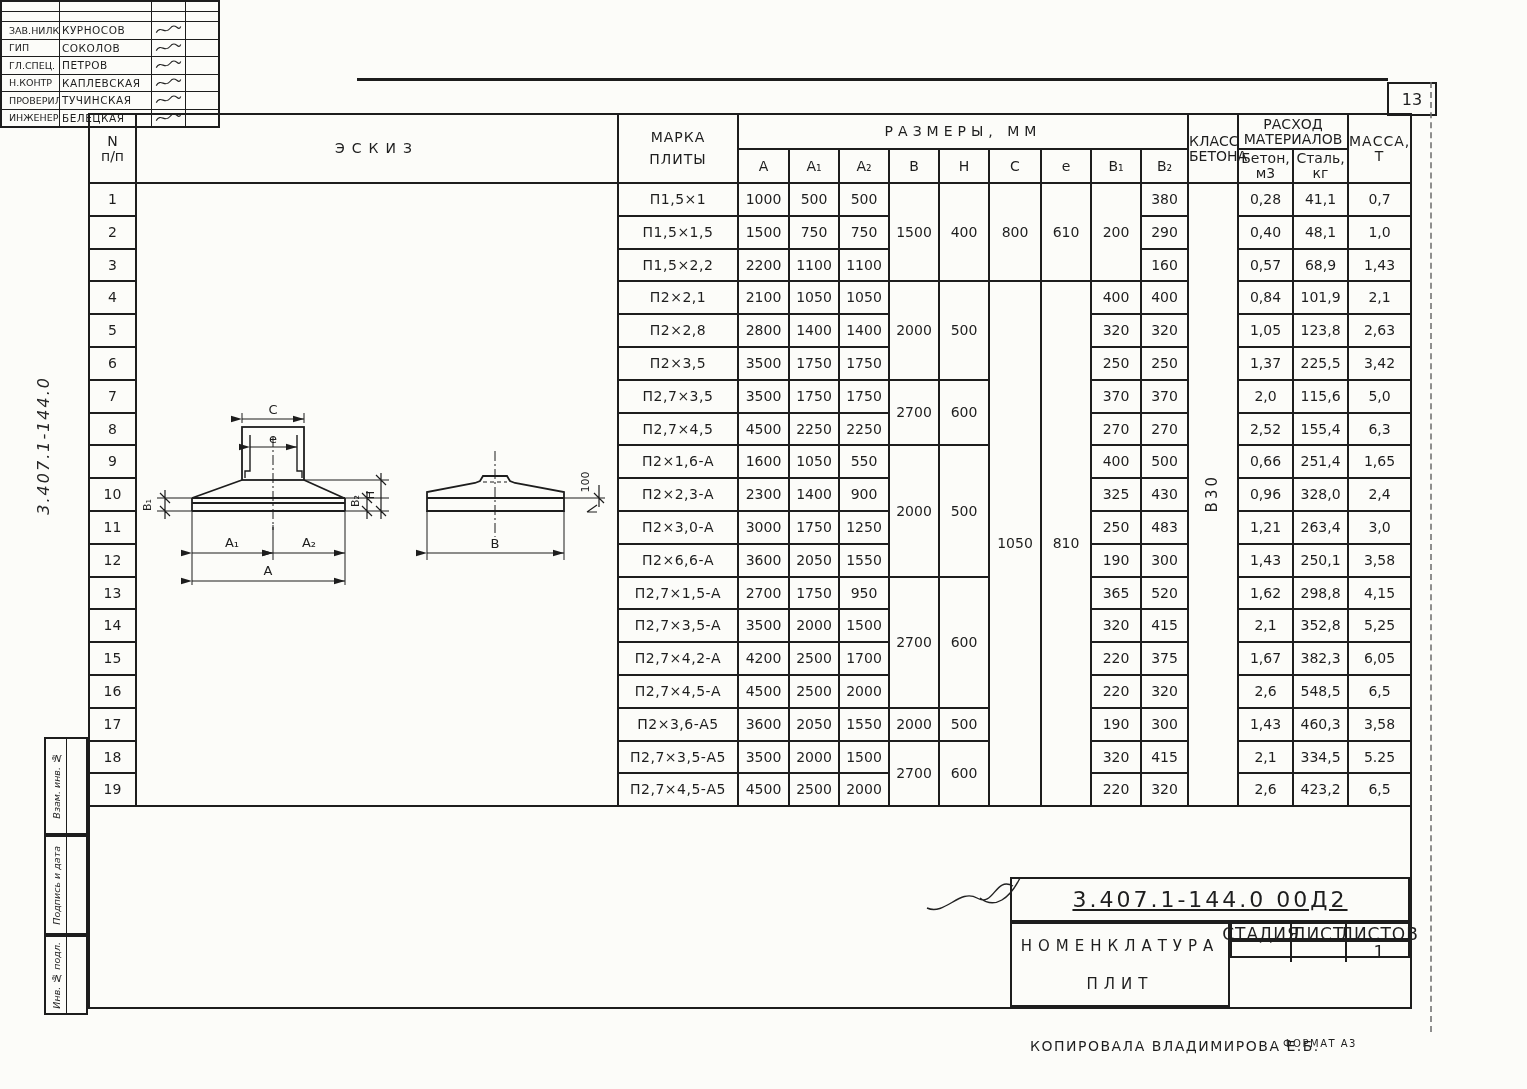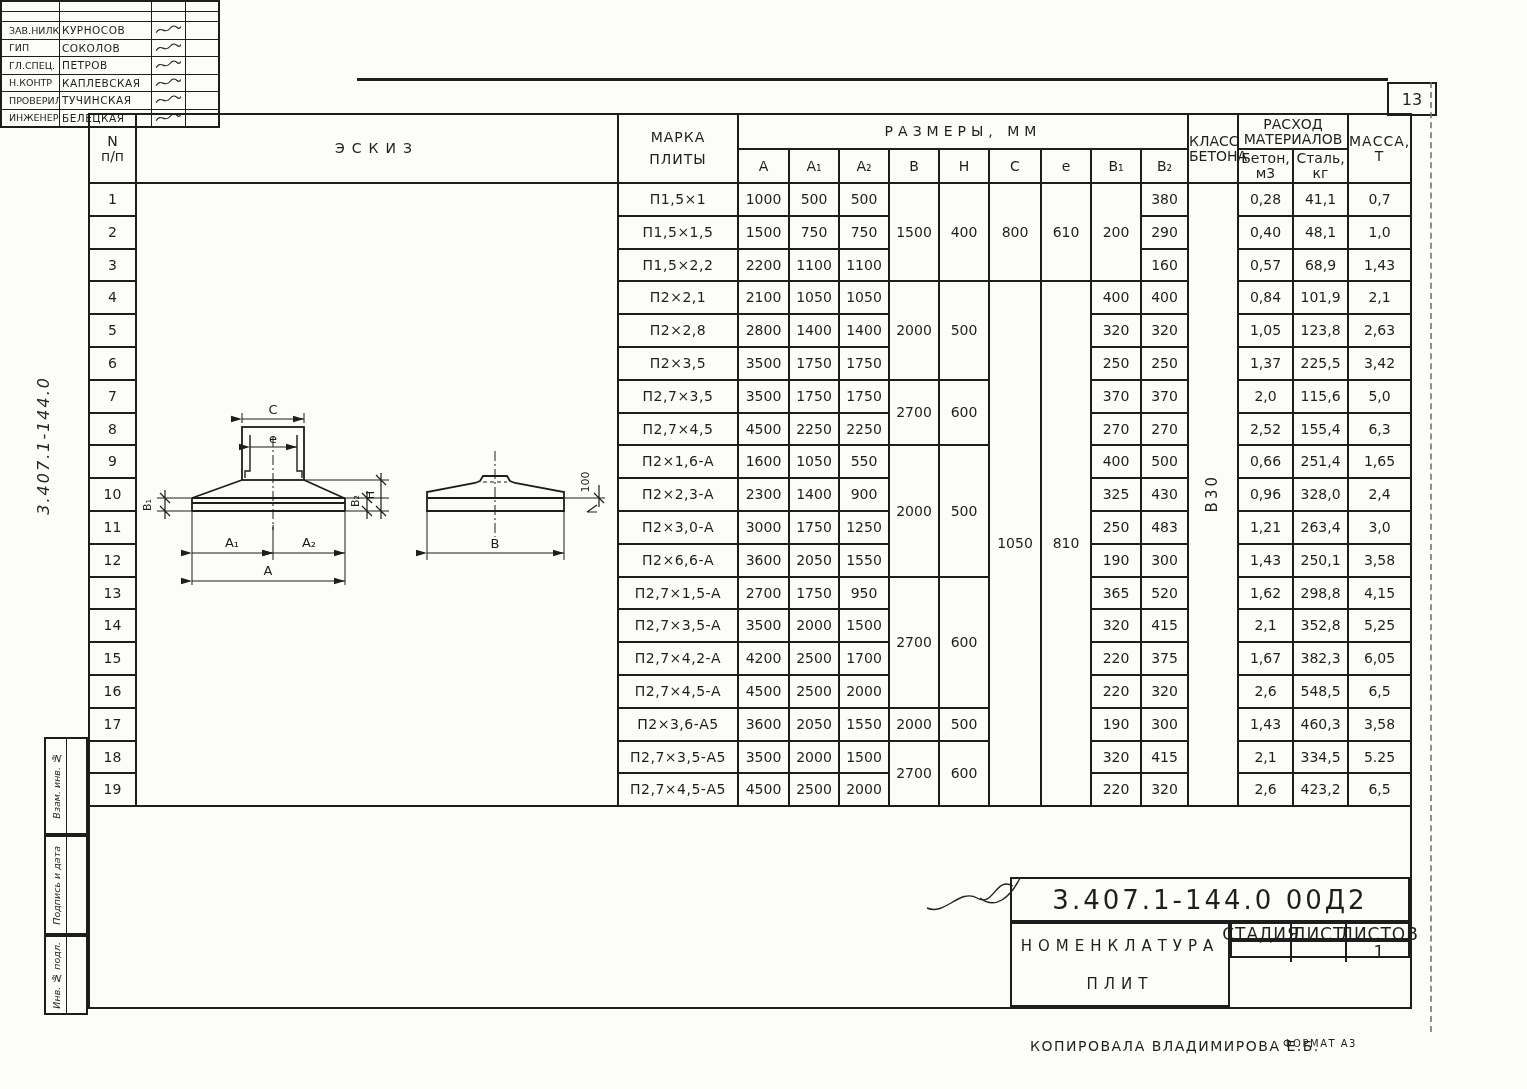--- a/index.html
+++ b/index.html
@@ -31,21 +31,21 @@
   .sketch-cell{padding:0;}
   .class-cell span{display:inline-block;writing-mode:vertical-rl;transform:rotate(180deg);
        font-size:15px;letter-spacing:3px;}
   
   .sketch-cell svg{display:block;}
   .dim-txt{font-size:13px;fill:#1d1d1d;}
   .dim-txt-v{font-size:11px;fill:#1d1d1d;}
   
   .tb-box{border:2px solid #1d1d1d;box-sizing:border-box;position:absolute;}
   .doc-num{left:1010px;top:877px;width:400px;height:45px;display:flex;align-items:center;
-           justify-content:center;font-size:26px;letter-spacing:3px;}
+           justify-content:center;font-size:22px;letter-spacing:3px;text-decoration:underline;}
   .tb-title{left:1010px;top:922px;width:220px;height:85px;display:flex;flex-direction:column;
            align-items:center;justify-content:center;font-size:15px;letter-spacing:6px;gap:20px;}
   .stage-hdr{left:1230px;top:922px;width:180px;height:18px;display:grid;
            grid-template-columns:60px 55px 65px;}
   .stage-val{left:1230px;top:940px;width:180px;height:18px;display:grid;
            grid-template-columns:60px 55px 65px;}
   .stage-hdr>div,.stage-val>div{border-right:2px solid #1d1d1d;display:flex;align-items:center;
            justify-content:center;font-size:17px;letter-spacing:1px;}
   .stage-hdr>div:last-child,.stage-val>div:last-child{border-right:none;}
   .org{left:1230px;top:958px;width:180px;height:49px;display:flex;flex-direction:column;

